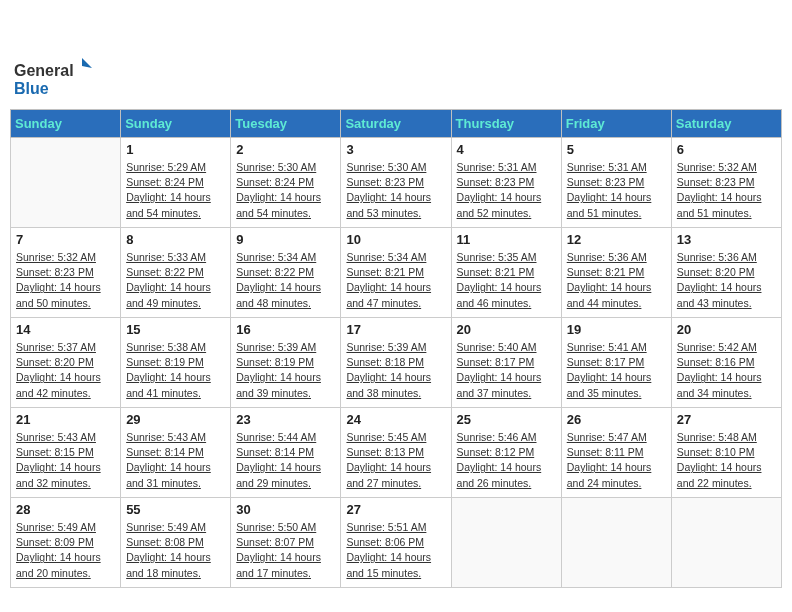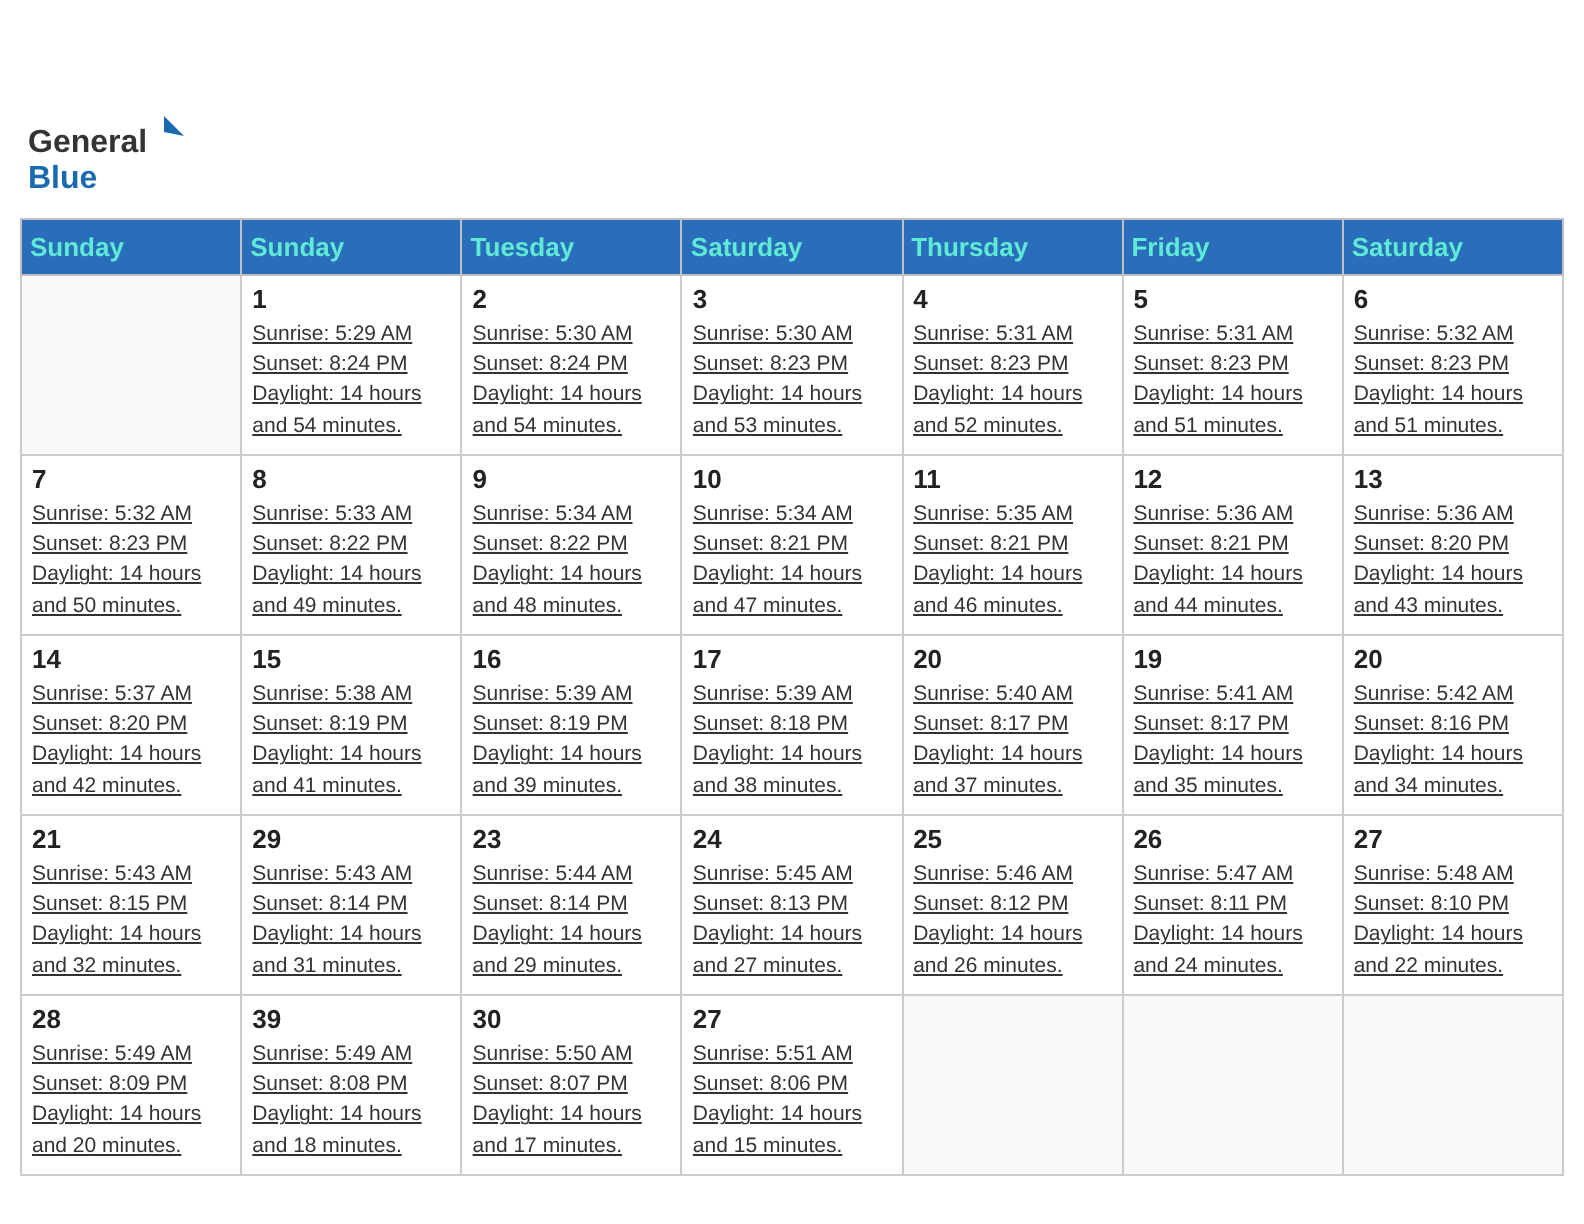--- a/index.html
+++ b/index.html
@@ -222,21 +222,21 @@
           <div class="day-num">27</div>
           <div class="day-info">Sunrise: 5:48 AM<br>Sunset: 8:10 PM<br>Daylight: 14 hours<br>and 22 minutes.</div>
         </td>
       </tr>
       <tr class="week-row">
         <td>
           <div class="day-num">28</div>
           <div class="day-info">Sunrise: 5:49 AM<br>Sunset: 8:09 PM<br>Daylight: 14 hours<br>and 20 minutes.</div>
         </td>
         <td>
-          <div class="day-num">39</div>
+          <div class="day-num">55</div>
           <div class="day-info">Sunrise: 5:49 AM<br>Sunset: 8:08 PM<br>Daylight: 14 hours<br>and 18 minutes.</div>
         </td>
         <td>
           <div class="day-num">30</div>
           <div class="day-info">Sunrise: 5:50 AM<br>Sunset: 8:07 PM<br>Daylight: 14 hours<br>and 17 minutes.</div>
         </td>
         <td>
           <div class="day-num">27</div>
           <div class="day-info">Sunrise: 5:51 AM<br>Sunset: 8:06 PM<br>Daylight: 14 hours<br>and 15 minutes.</div>
         </td>

